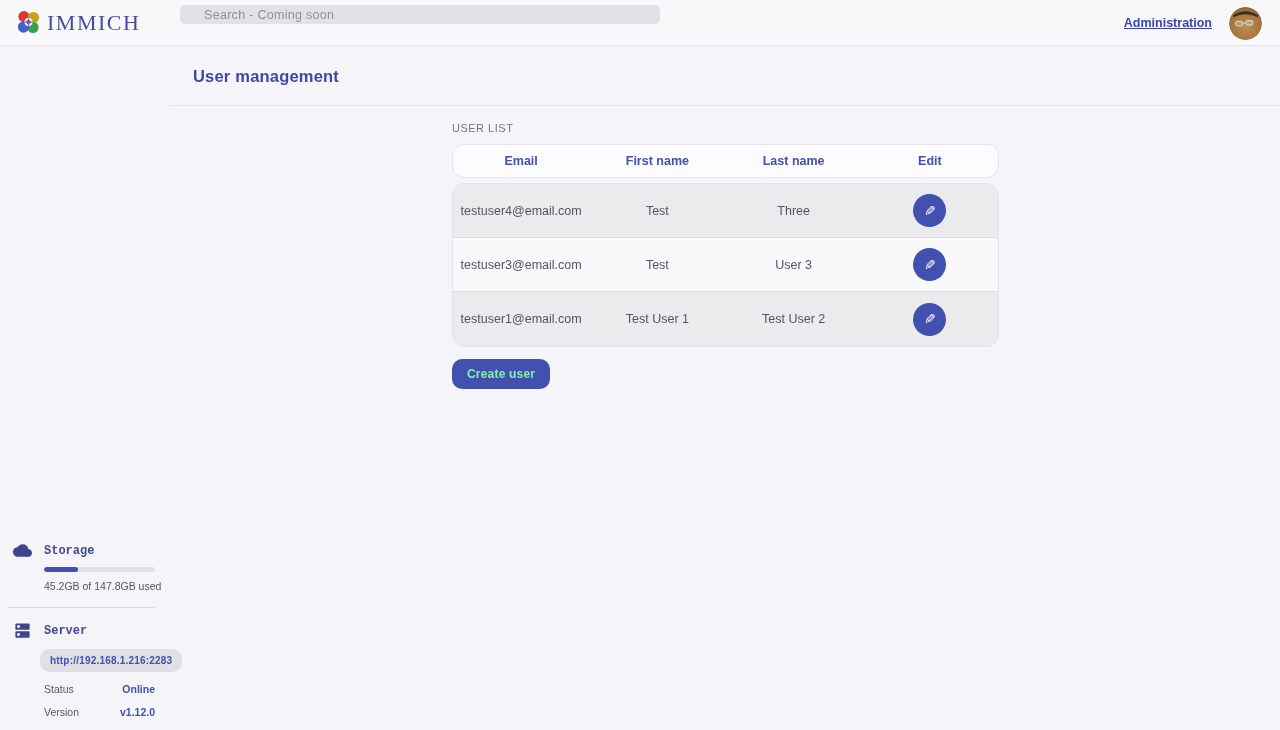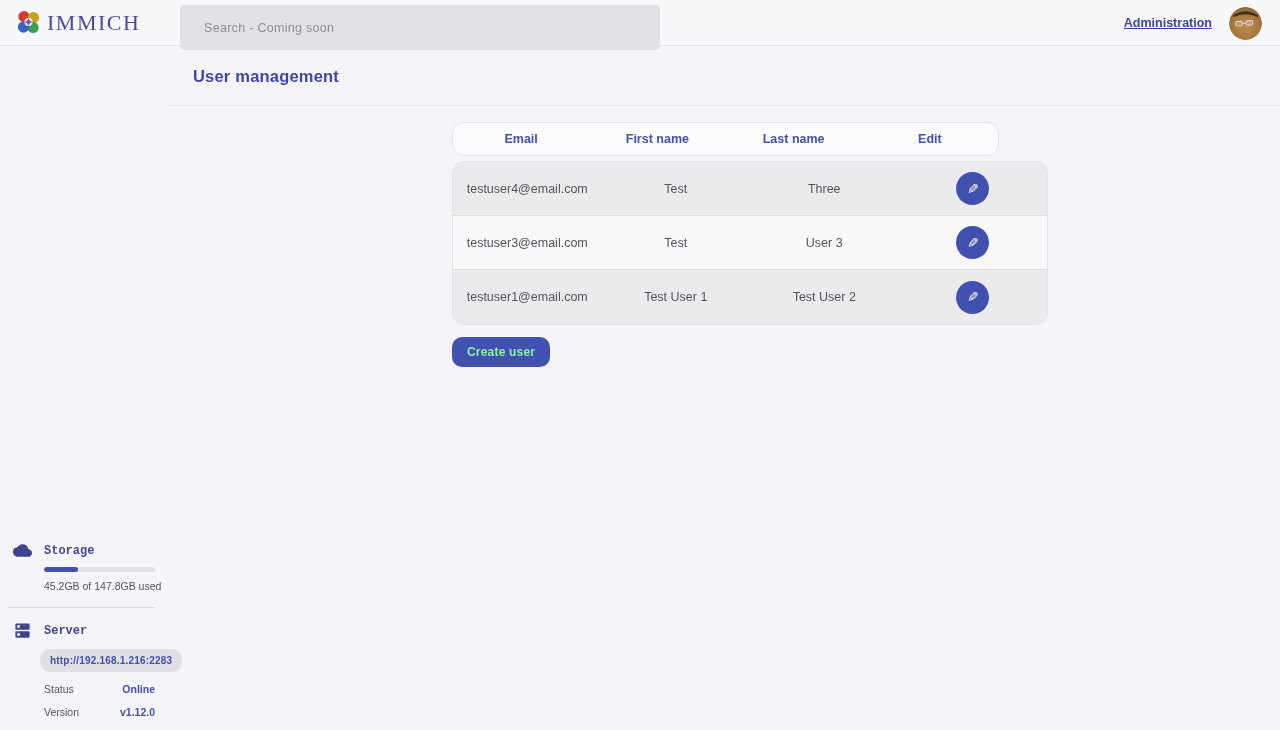--- a/index.html
+++ b/index.html
@@ -25,21 +25,21 @@
     cursor:pointer;
   }
   .logo-icon { width:29px; height:29px; display:block; }
   .wordmark {
     font-family:"Liberation Serif","DejaVu Serif",serif;
     font-size:22px; letter-spacing:1.5px;
     color:#474b9f; font-weight:500;
   }
   .search-input {
     position:absolute; left:180px; top:5px;
-    width:480px; height:45px;
+    width:480px; height:19px;
     background:#e2e2e6; border:none; outline:none;
     border-radius:5px;
     padding:0 16px 0 24px;
     font-family:inherit; font-size:12.5px; color:#55555e;
   }
   .search-input::placeholder { color:#8f8f98; letter-spacing:.3px; }
   .top-right {
     position:absolute; right:18px; top:0; height:46px;
     display:flex; align-items:center; gap:17px;
   }
@@ -115,21 +115,21 @@
   }
   .thead {
     width:547px; height:34px;
     display:grid; grid-template-columns:repeat(4,1fr);
     align-items:center; text-align:center;
     background:#fcfcfe; border:1px solid #e4e4e9; border-radius:12px;
     color:#4250af; font-size:12.5px; font-weight:600;
     margin-bottom:5px;
   }
   .tbody {
-    width:596px; border:1px solid #e3e3e8; border-radius:12px;
+    width:547px; border:1px solid #e3e3e8; border-radius:12px;
     overflow:hidden;
   }
   .trow {
     height:54px;
     display:grid; grid-template-columns:repeat(4,1fr);
     align-items:center; text-align:center;
     font-size:12.5px; color:#54545d;
   }
   .trow:nth-child(odd) { background:#ebebee; }
   .trow:nth-child(even) { background:#f9f9fb; }
@@ -228,20 +228,21 @@
     </div>
   </div>
 </nav>
 
 <main class="main">
   <div class="page-header">
     <h1 class="page-title">User management</h1>
   </div>
 
   <div class="content">
+    <div class="section-label">USER LIST</div>
 
     <div class="thead">
       <span>Email</span>
       <span>First name</span>
       <span>Last name</span>
       <span>Edit</span>
     </div>
 
     <div class="tbody">
       <div class="trow">

